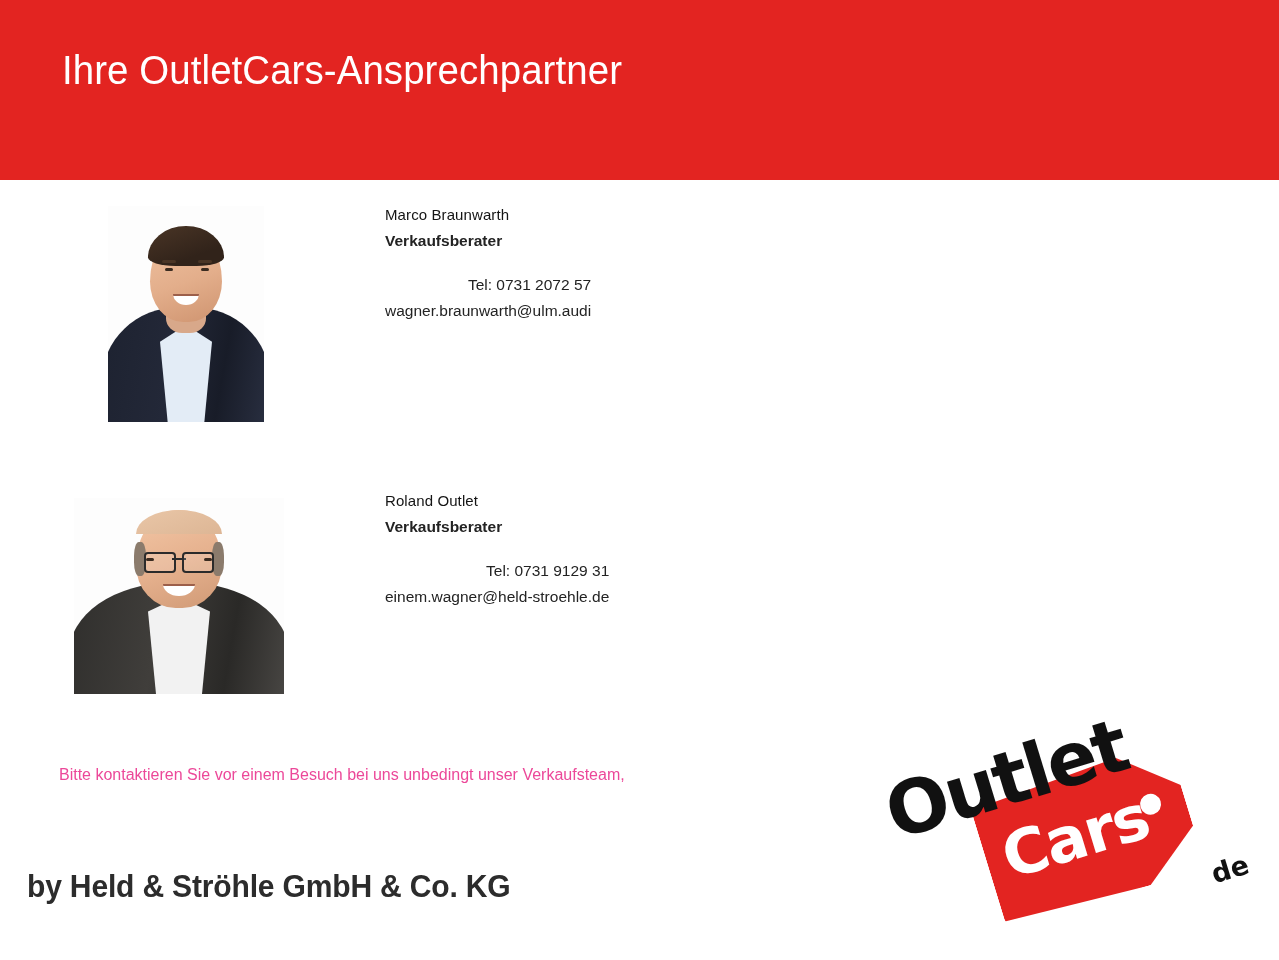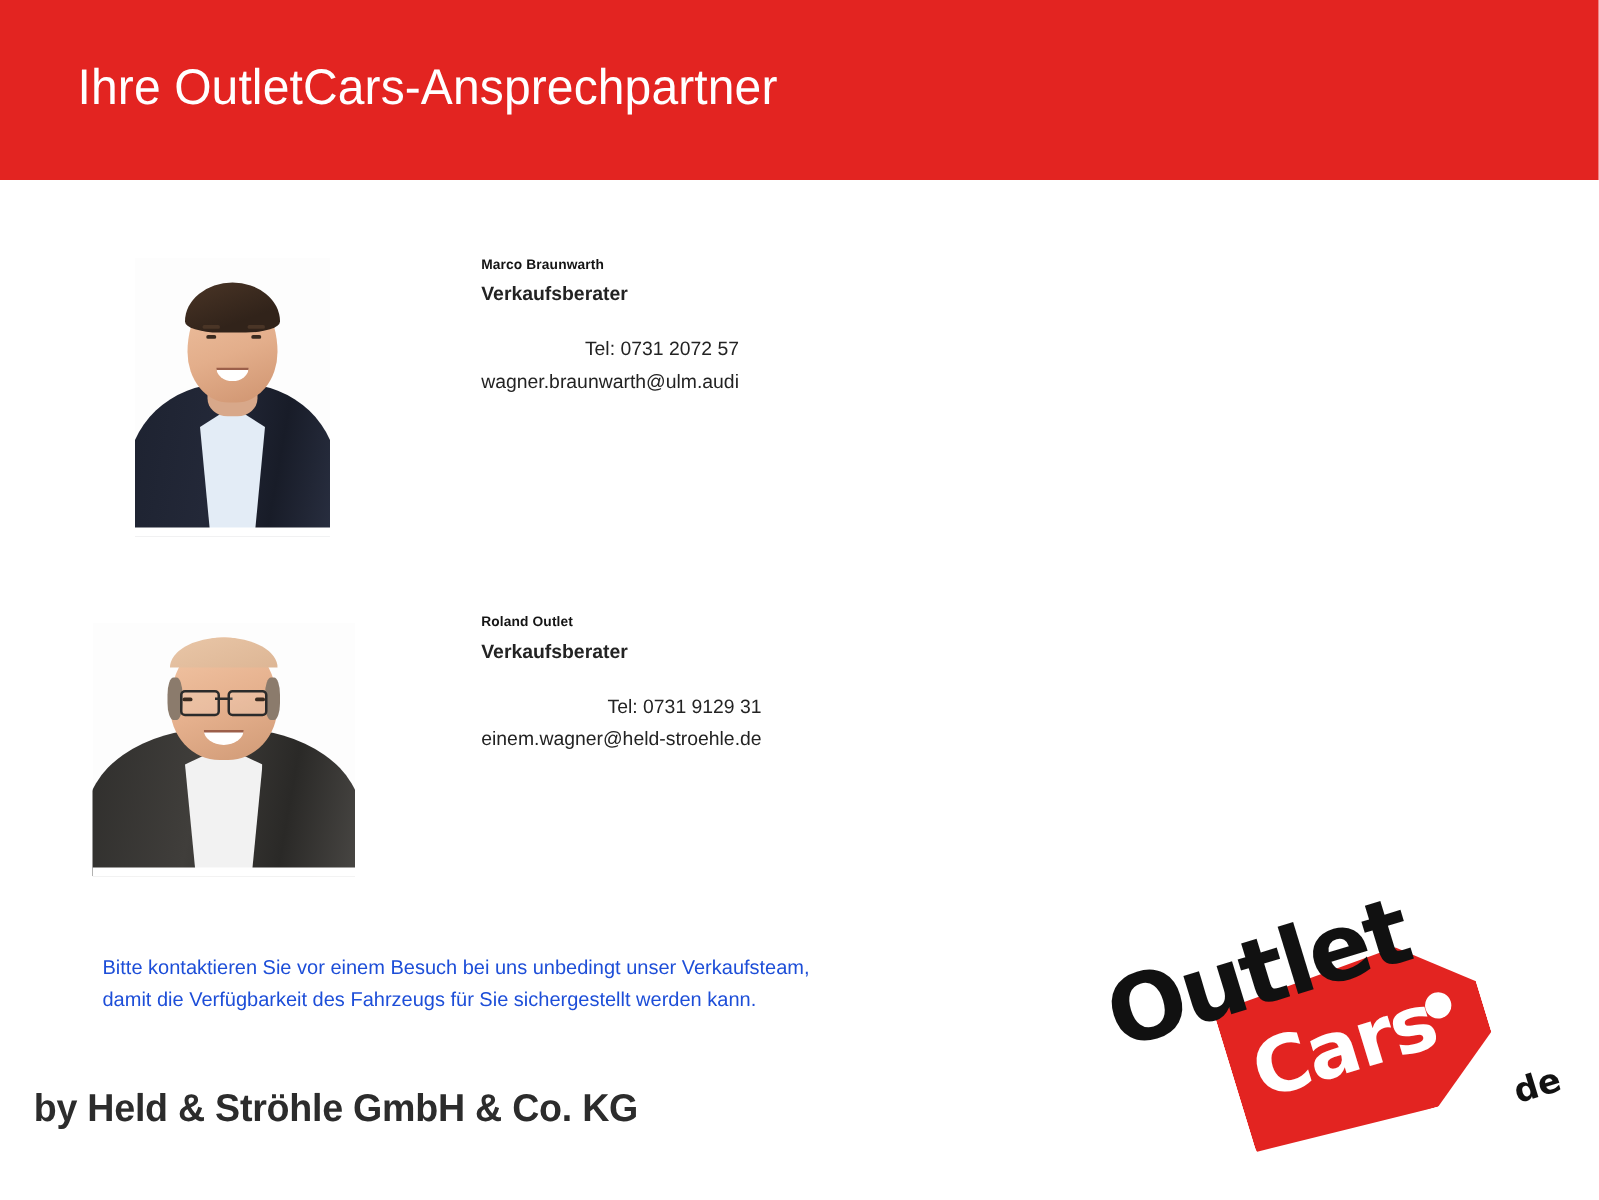--- a/index.html
+++ b/index.html
@@ -13,21 +13,21 @@
     font-family: "Liberation Sans", sans-serif;
     overflow: hidden;
     position: relative;
   }
 
   
   .header {
     position: absolute;
     left: 0; top: 0;
     width: 1279px;
-    height: 144px;
+    height: 180px;
     background: #e32421;
   }
   .header-title {
     position: absolute;
     left: 62px;
     top: 48px;
     color: #ffffff;
     font-size: 40px;
     font-weight: 400;
     letter-spacing: 0.1px;
@@ -173,48 +173,48 @@
   .photo-fade {
     position: absolute;
     left: 0; right: 0; bottom: 0;
     height: 7px;
     background: #ffffff;
   }
 
   
   .contact-text { position: absolute; left: 385px; top: 0; }
   .c-name {
-    font-size: 11px;
-    font-weight: bold;
+    font-size: 15px;
+    font-weight: normal;
     color: #141414;
     letter-spacing: 0.1px;
     margin-bottom: 9px;
   }
   .c-role {
     font-size: 15.5px;
     color: #232323;
     font-weight: 700;
   }
   .c-gap { height: 26px; }
   .c-tel, .c-mail {
     font-size: 15.5px;
     color: #232323;
     font-weight: 400;
   }
   .c-tel { margin-bottom: 8px; text-align: right; }
 
   
   .note {
     position: absolute;
-    left: 82px;
+    left: 59px;
     top: 762px;
     width: 800px;
     font-size: 16px;
     line-height: 26px;
-    color: #1d4ed8;
+    color: #ec4899;
   }
 
   
   .company {
     position: absolute;
     left: 27px;
     top: 869px;
     font-size: 31px;
     font-weight: bold;
     color: #2c2c2c;
@@ -355,21 +355,20 @@
       <div class="c-gap"></div>
       <div class="c-tel">Tel: 0731 9129 31</div>
       <div class="c-mail">einem.wagner@held-stroehle.de</div>
     </div>
   </div>
 
 </div>
 
 <div class="note">
   <div>Bitte kontaktieren Sie vor einem Besuch bei uns unbedingt unser Verkaufsteam,</div>
-  <div>damit die Verfügbarkeit des Fahrzeugs für Sie sichergestellt werden kann.</div>
 </div>
 
 <div class="company">by Held &amp; Ströhle GmbH &amp; Co. KG</div>
 
 <div class="logo">
   <div class="logo-tag">
     <div class="logo-tag-hole"></div>
   </div>
   <div class="logo-outlet">Outlet</div>
   <div class="logo-cars">Cars</div>

